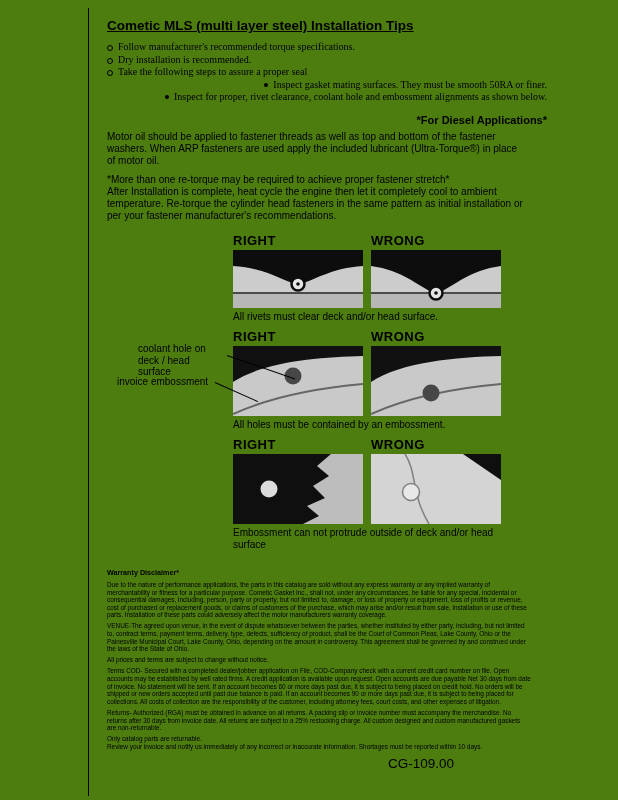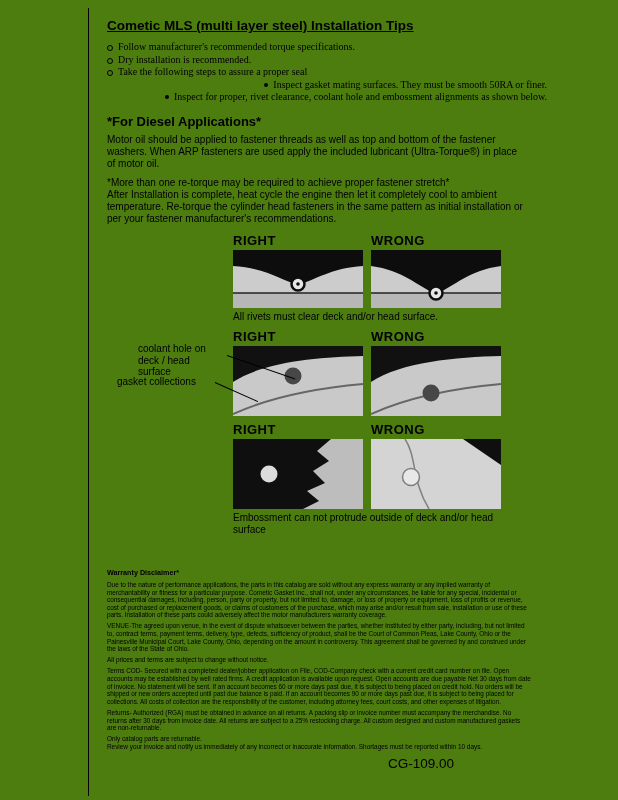--- a/index.html
+++ b/index.html
@@ -13,21 +13,21 @@
   .title { font-size:13.5px; font-weight:bold; text-decoration:underline; margin:0 0 8px 0; }
 
   .bullets { font-size:10px; line-height:12.5px;font-family:Liberation Serif, serif; }
   .b-item { display:flex; }
   .b-item .mk { flex:none; width:4px; height:4px; border-radius:50%; margin:4px 5px 0 0; }
   .mk.open { border:1px solid #000; }
   .mk.filled { background:#000; }
   .b-item.sub { margin-left:11px;justify-content:flex-end; }
   .b-item.sub .txt { white-space:nowrap; }
 
-  .diesel-h { font-size:13px; font-weight:bold; margin:10px 0 5px 0; }
+  .diesel-h { font-size:11px; font-weight:bold; margin:10px 0 5px 0;text-align:right; }
   .para { font-size:10px; line-height:12px; margin:0 0 7px 0; width:420px; }
   .note { margin-bottom:0; }
 
   .diagrams { position:absolute; left:233px; top:233px; width:268px; }
   .drow { margin-bottom:6px; }
   .dhead { display:flex; gap:8px; }
   .dhead span { display:block; width:130px; font-size:13px; letter-spacing:0.5px;font-weight:bold; }
   .dpanels { display:flex; gap:8px; margin-top:2px; }
   .dpanels svg { display:block; }
   .dcaption { font-size:10px; line-height:12px; margin:3px 0 5px 0; }
@@ -108,41 +108,42 @@
           <path d="M0,0 H130 V16 C98,20 84,36 65,44 C46,36 32,20 0,16 Z" fill="#0d0d0d"></path>
           <circle cx="65" cy="43" r="6.5" fill="#e6e6e6" stroke="#0d0d0d" stroke-width="2.5"></circle>
           <circle cx="65" cy="43" r="1.8" fill="#0d0d0d"></circle>
         </svg>
       </div>
       <p class="dcaption">All rivets must clear deck and/or head surface.</p>
     </div>
 
     <div class="drow row2">
       <div class="callout callout-coolant">coolant hole on deck / head surface</div>
-      <div class="callout callout-emboss">gasket collections</div>
+      <div class="callout callout-emboss">invoice embossment</div>
       <div class="cline cline1"></div>
       <div class="cline cline2"></div>
       <div class="dhead">
         <span>RIGHT</span>
         <span>WRONG</span>
       </div>
       <div class="dpanels">
         <svg width="130" height="70" viewBox="0 0 130 70">
           <rect width="130" height="70" fill="#c9c9c9"></rect>
           <path d="M0,0 H130 V10 C85,11 30,16 0,36 Z" fill="#111111"></path>
           <path d="M0,68 C40,50 85,42 130,38" fill="none" stroke="#666" stroke-width="2"></path>
           <circle cx="60" cy="30" r="8.5" fill="#474747"></circle>
         </svg>
         <svg width="130" height="70" viewBox="0 0 130 70">
           <rect width="130" height="70" fill="#c9c9c9"></rect>
           <path d="M0,0 H130 V10 C85,11 30,16 0,36 Z" fill="#111111"></path>
           <path d="M0,68 C40,50 85,42 130,38" fill="none" stroke="#666" stroke-width="2"></path>
           <circle cx="60" cy="47" r="8.5" fill="#474747"></circle>
         </svg>
       </div>
+      <p class="dcaption">All holes must be contained by an embossment.</p>
     </div>
 
     <div class="drow">
       <div class="dhead">
         <span>RIGHT</span>
         <span>WRONG</span>
       </div>
       <div class="dpanels">
         <svg width="130" height="70" viewBox="0 0 130 70">
           <rect width="130" height="70" fill="#bdbdbd"></rect>

